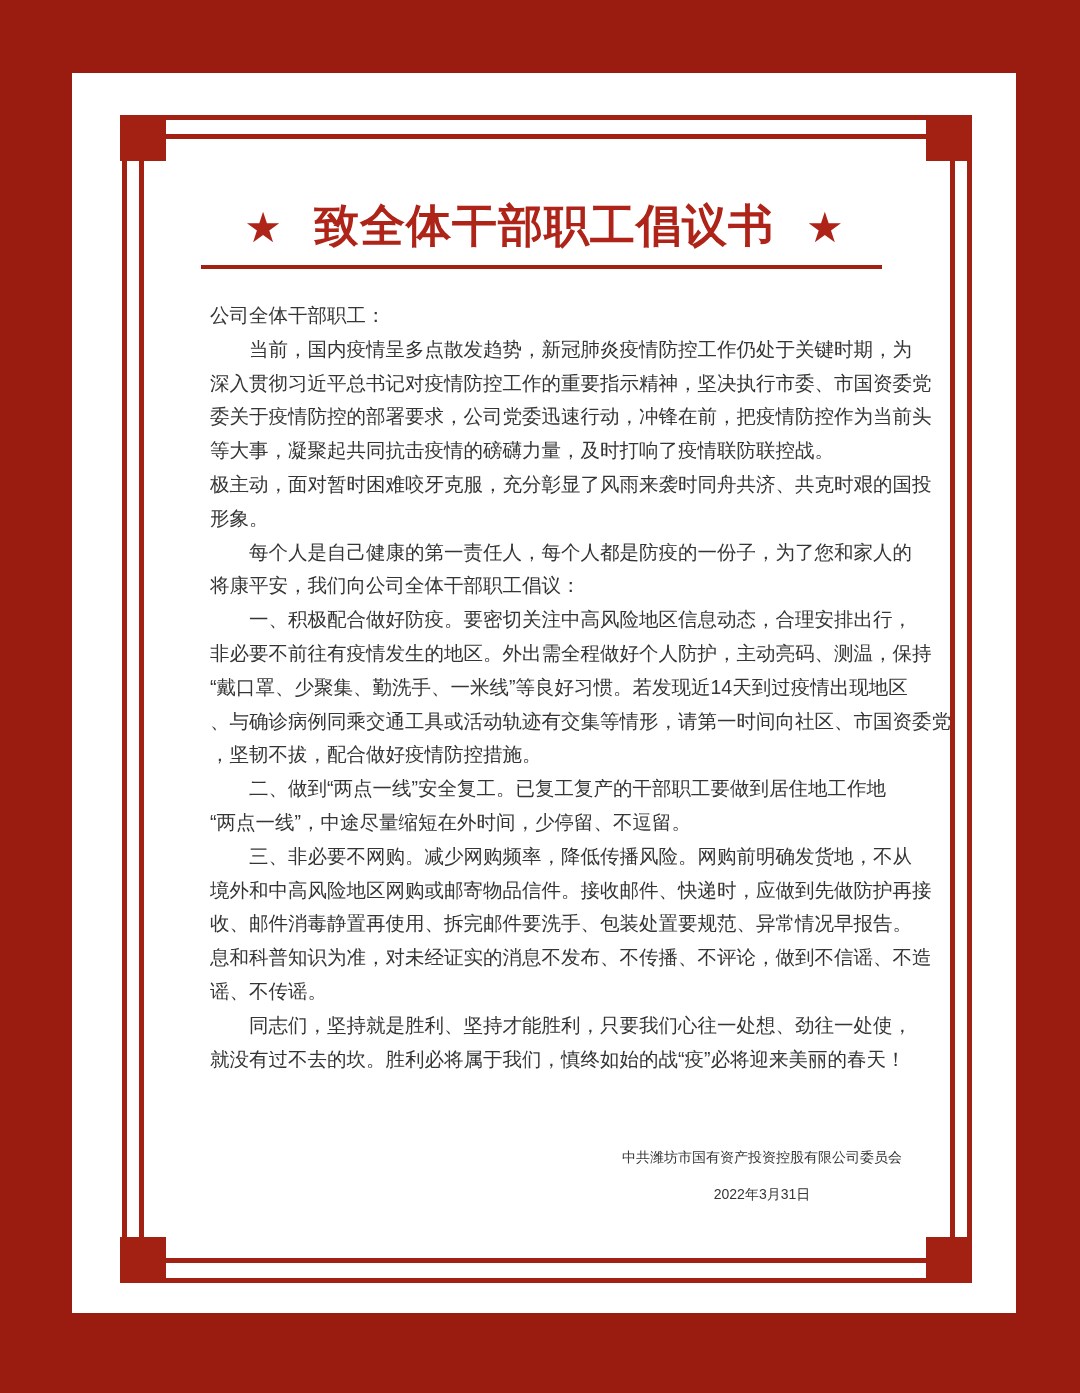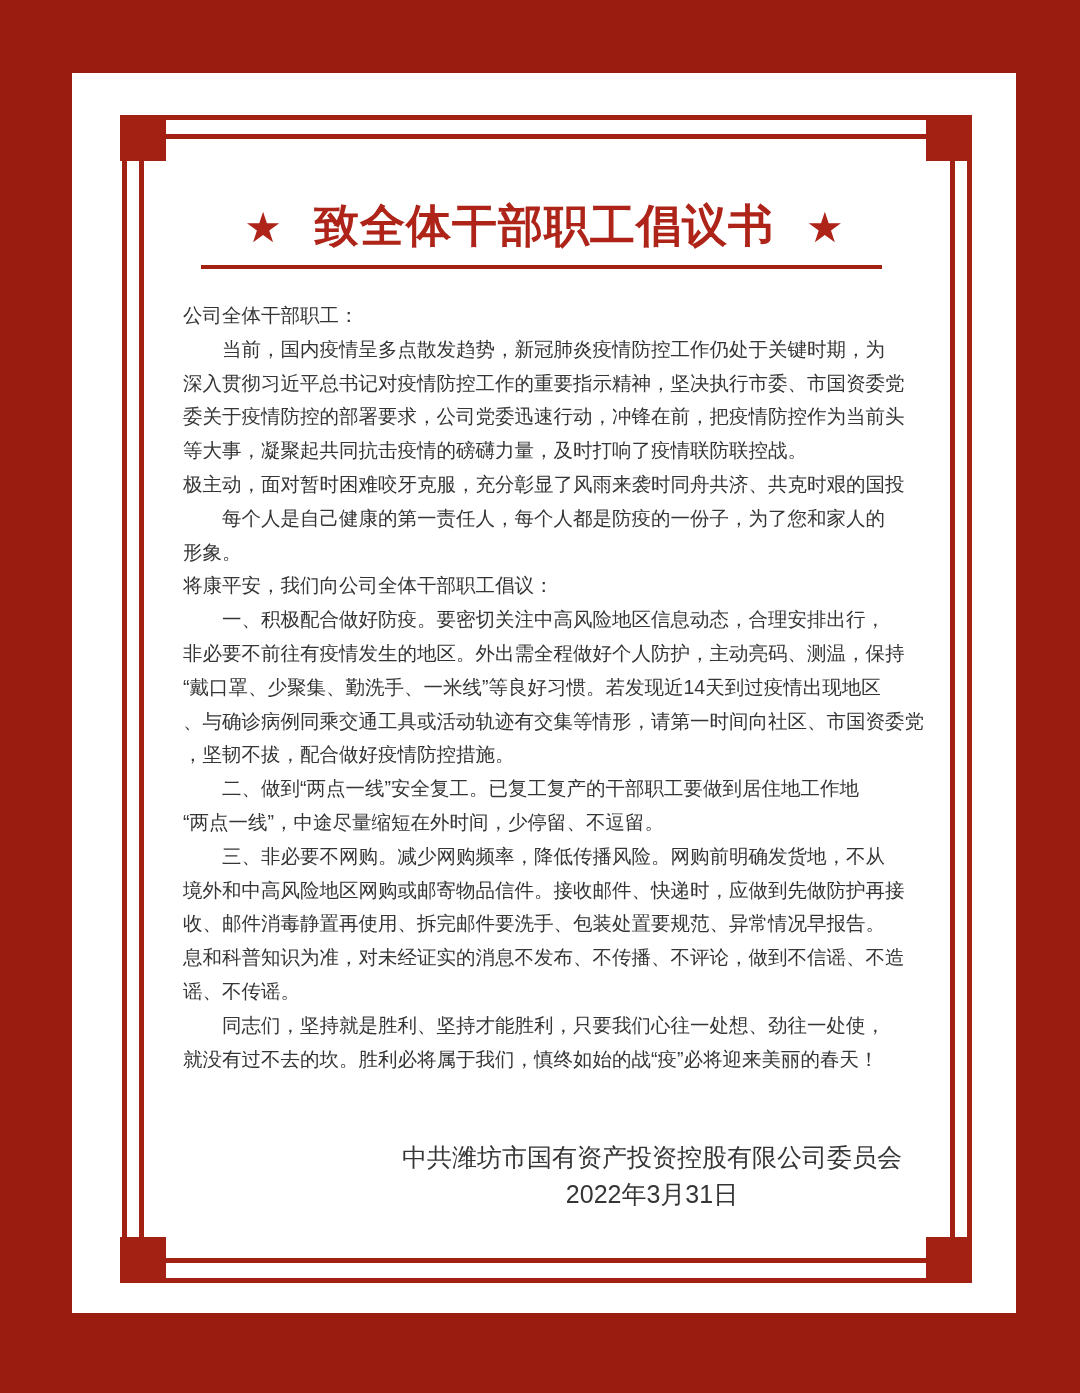--- a/index.html
+++ b/index.html
@@ -43,25 +43,25 @@
   }
   .title-underline {
     position: absolute; left: 129px; top: 192px;
     width: 681px; height: 4px; background: #a22112;
   }
 
   .body-text {
     position: absolute; left: 111px; top: 226px; width: 740px;
     color: #353535; font-size: 19.5px; line-height: 33.8px;
   }
-  .body-line { white-space: nowrap; }
+  .body-line { white-space: nowrap; margin-left: 27px; }
 
   .signature {
     position: absolute; right: 114px; top: 1066px;
-    color: #353535; font-size: 25px; line-height: 36.5px;
+    color: #353535; font-size: 14px; line-height: 36.5px;
     text-align: center; white-space: nowrap;
   }
 </style>
 </head>
 <body>
 
 <div class="canvas">
   <div class="page">
 
     <div class="frame-outer"></div>
@@ -78,22 +78,22 @@
     </div>
     <div class="title-underline"></div>
 
     <div class="body-text" id="body-lines">
         <div class="body-line">公司全体干部职工：</div>
         <div class="body-line">　　当前，国内疫情呈多点散发趋势，新冠肺炎疫情防控工作仍处于关键时期，为</div>
         <div class="body-line">深入贯彻习近平总书记对疫情防控工作的重要指示精神，坚决执行市委、市国资委党</div>
         <div class="body-line">委关于疫情防控的部署要求，公司党委迅速行动，冲锋在前，把疫情防控作为当前头</div>
         <div class="body-line">等大事，凝聚起共同抗击疫情的磅礴力量，及时打响了疫情联防联控战。</div>
         <div class="body-line">极主动，面对暂时困难咬牙克服，充分彰显了风雨来袭时同舟共济、共克时艰的国投</div>
+        <div class="body-line">形象。</div>
         <div class="body-line">　　每个人是自己健康的第一责任人，每个人都是防疫的一份子，为了您和家人的</div>
-        <div class="body-line">形象。</div>
         <div class="body-line">将康平安，我们向公司全体干部职工倡议：</div>
         <div class="body-line">　　一、积极配合做好防疫。要密切关注中高风险地区信息动态，合理安排出行，</div>
         <div class="body-line">非必要不前往有疫情发生的地区。外出需全程做好个人防护，主动亮码、测温，保持</div>
         <div class="body-line">“戴口罩、少聚集、勤洗手、一米线”等良好习惯。若发现近14天到过疫情出现地区</div>
         <div class="body-line">、与确诊病例同乘交通工具或活动轨迹有交集等情形，请第一时间向社区、市国资委党</div>
         <div class="body-line">，坚韧不拔，配合做好疫情防控措施。</div>
         <div class="body-line">　　二、做到“两点一线”安全复工。已复工复产的干部职工要做到居住地工作地</div>
         <div class="body-line">“两点一线”，中途尽量缩短在外时间，少停留、不逗留。</div>
         <div class="body-line">　　三、非必要不网购。减少网购频率，降低传播风险。网购前明确发货地，不从</div>
         <div class="body-line">境外和中高风险地区网购或邮寄物品信件。接收邮件、快递时，应做到先做防护再接</div>

